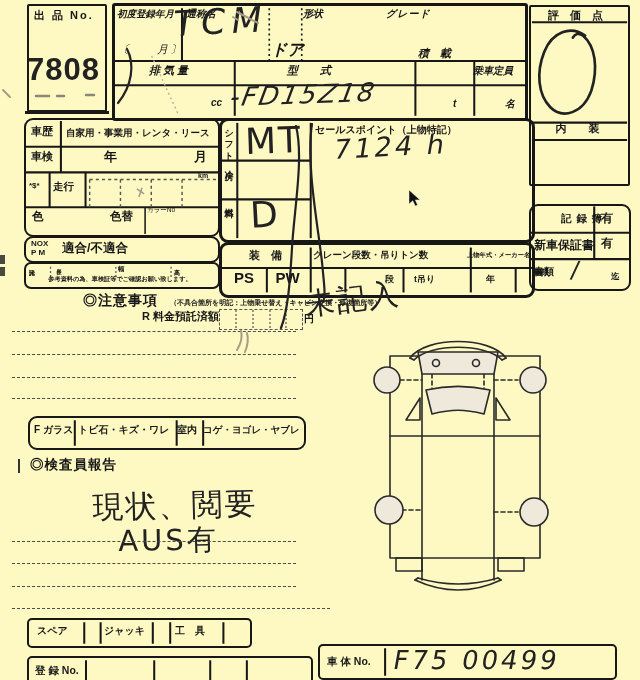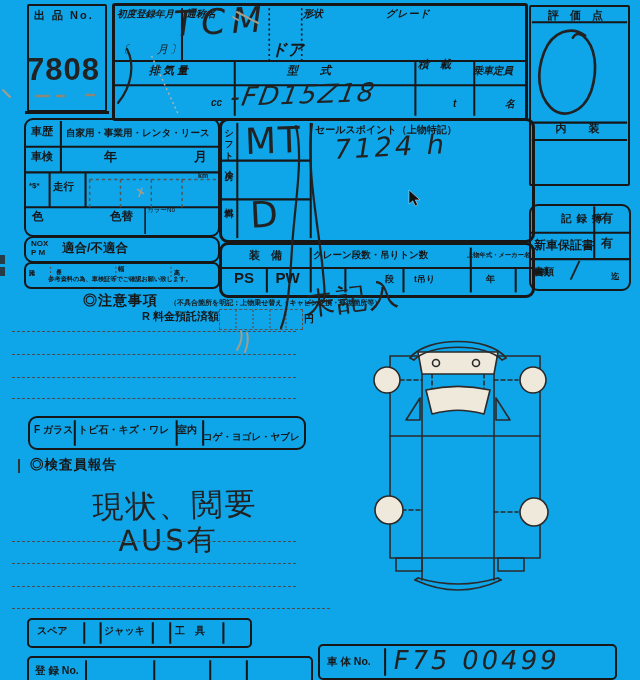--- a/index.html
+++ b/index.html
@@ -1,16 +1,16 @@
 <!DOCTYPE html>
 <html><head>
 <meta charset="utf-8">
 <style>
   html,body{margin:0;padding:0;background:#d8d4c8;}
-  #sheet{position:relative;width:640px;height:680px;background:#0ea5e9;overflow:hidden;
+  #sheet{position:relative;width:640px;height:680px;background:#fef9c3;overflow:hidden;
          font-family:"Liberation Sans",sans-serif;color:#1a1a1a;}
   .a{position:absolute;}
   .lbl{position:absolute;font-weight:bold;white-space:nowrap;line-height:1;color:#171717;}
   .hand{position:absolute;font-family:"DejaVu Sans",sans-serif;font-weight:normal;color:#222;
         white-space:nowrap;line-height:1;}
   .bx{position:absolute;border:2px solid #171717;border-radius:2px;}
   .bx3{position:absolute;border:3px solid #171717;border-radius:3px;font-style:italic;}
   .rb{position:absolute;border:2.5px solid #171717;border-radius:9px;}
   .rb3{position:absolute;border:3px solid #171717;border-radius:9px;}
   .bx2{position:absolute;border:2.5px solid #171717;border-radius:5px;}
@@ -50,21 +50,21 @@
     <span class="lbl" style="left:3px;top:38px;font-size:11px;font-weight:normal;letter-spacing:2px;">〔　　月〕</span>
     <span class="lbl" style="left:71px;top:3px;font-size:10px;">通称名</span>
     <span class="hand" style="left:58px;top:1px;font-size:35px;letter-spacing:6px;transform:rotate(-3deg);transform-origin:left top;">TCM</span>
     <span class="lbl" style="left:156px;top:3px;font-size:16px;margin-top:33px;">ドア</span>
     <span class="lbl" style="left:188px;top:3px;font-size:10px;">形状</span>
     <span class="lbl" style="left:271px;top:3px;font-size:10px;letter-spacing:1px;">グレード</span>
     <span class="lbl" style="left:34px;top:59px;font-size:11px;">排 気 量</span>
     <span class="lbl" style="left:96px;top:92px;font-size:10px;">cc</span>
     <span class="lbl" style="left:172px;top:59px;font-size:11px;">型　　式</span>
     <span class="hand" style="left:118px;top:78px;font-size:26px;letter-spacing:2px;transform:skewX(-12deg) rotate(-2deg);transform-origin:left top;">-FD15Z18</span>
-    <span class="lbl" style="left:303px;top:53px;font-size:11px;">積　載</span>
+    <span class="lbl" style="left:303px;top:42px;font-size:11px;">積　載</span>
     <span class="lbl" style="left:338px;top:93px;font-size:10px;">t</span>
     <span class="lbl" style="left:358px;top:60px;font-size:10px;">乗車定員</span>
     <span class="lbl" style="left:390px;top:93px;font-size:10px;">名</span>
   </div>
 
   <div class="bx" style="left:529px;top:5px;width:97px;height:177px;">
     <svg class="grid" viewBox="0 0 93 173">
       <g stroke="#171717" stroke-width="2">
         <line x1="0" y1="15" x2="93" y2="15"></line>
         <line x1="0" y1="113" x2="93" y2="113"></line>
@@ -215,21 +215,21 @@
     <svg class="grid" viewBox="0 0 269 25">
       <g stroke="#171717" stroke-width="2">
         <line x1="44" y1="0" x2="44" y2="25"></line>
         <line x1="144" y1="0" x2="144" y2="25"></line>
         <line x1="170" y1="0" x2="170" y2="25"></line>
       </g>
     </svg>
     <span class="lbl" style="left:4px;top:7px;font-size:10px;">F ガラス</span>
     <span class="lbl" style="left:48px;top:7px;font-size:10px;">トビ石・キズ・ワレ</span>
     <span class="lbl" style="left:147px;top:7px;font-size:10px;">室内</span>
-    <span class="lbl" style="left:173px;top:7px;font-size:9.5px;margin-top:7px;">コゲ・ヨゴレ・ヤブレ</span>
+    <span class="lbl" style="left:173px;top:7px;font-size:9.5px;">コゲ・ヨゴレ・ヤブレ</span>
   </div>
 
   <div class="a" style="left:18px;top:459px;width:1.5px;height:14px;background:#333;"></div>
   <span class="lbl" style="left:30px;top:458px;font-size:13.5px;letter-spacing:1px;">◎検査員報告</span>
   <span class="hand" style="left:92px;top:492px;font-size:31px;letter-spacing:2px;transform:rotate(-1.5deg);transform-origin:left top;">現状、閲要</span>
   <span class="hand" style="left:118px;top:527px;font-size:29px;letter-spacing:3px;transform:rotate(-1deg);transform-origin:left top;">AUS有</span>
   <div class="dash" style="left:12px;top:541px;width:284px;"></div>
   <div class="dash" style="left:12px;top:563px;width:284px;"></div>
   <div class="dash" style="left:12px;top:586px;width:284px;"></div>
   <div class="dash" style="left:12px;top:608px;width:318px;"></div>

